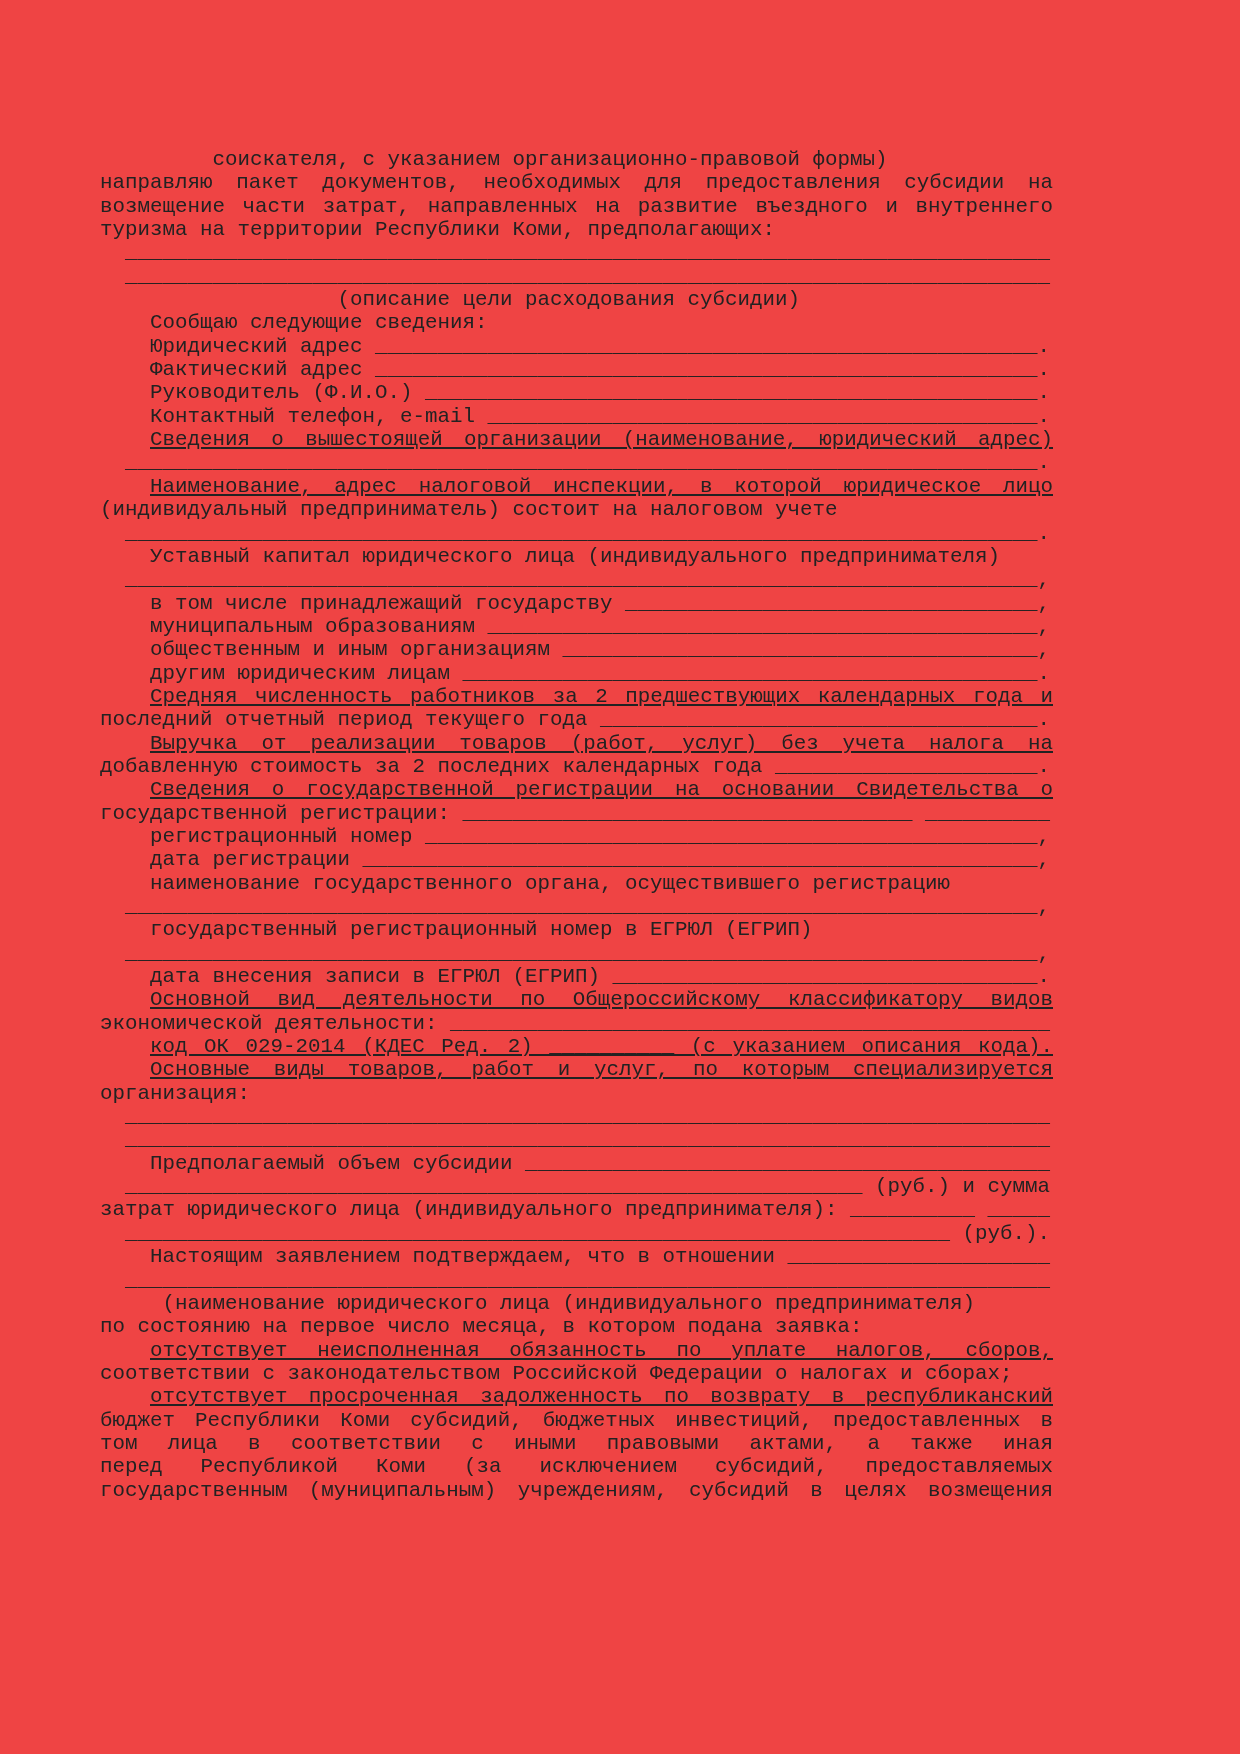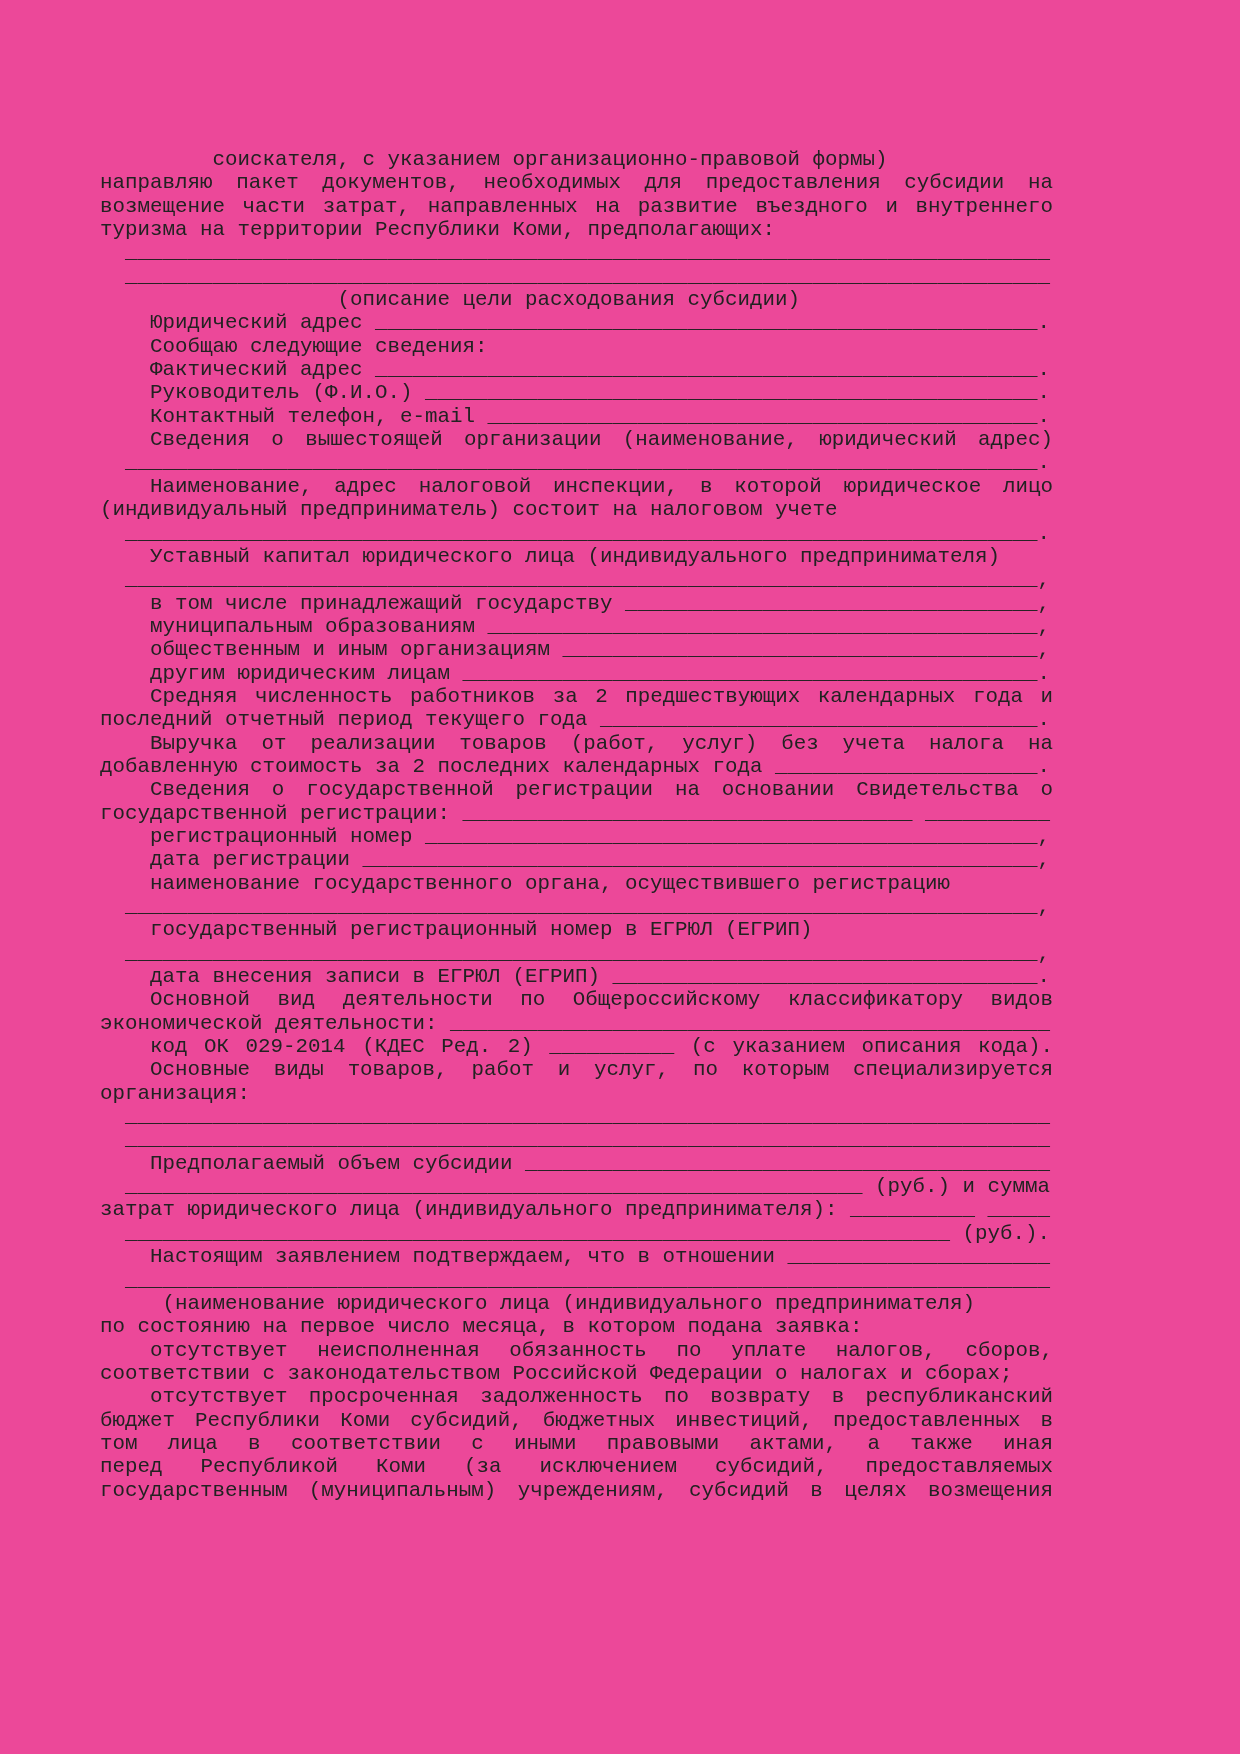--- a/index.html
+++ b/index.html
@@ -3,46 +3,46 @@
 <meta charset="utf-8">
 <style>
   html,body{margin:0;padding:0;}
   body{
     width:1240px;height:1754px;
     background:#ffffff;
     overflow:hidden;
     font-family:"Liberation Mono","DejaVu Sans Mono",monospace;
   }
   .page{
-    position:absolute;left:0;top:0;width:1240px;height:1754px;background:#ec4899;
+    position:absolute;left:0;top:0;width:1240px;height:1754px;background:#ef4444;
   }
   .textcol{
     position:absolute;left:100px;top:148px;width:953px;
     font-size:20.83px;line-height:23.35px;color:#222222;
     font-weight:400;
   }
   .line{height:23.35px;}
   .p{white-space:pre;}
   .j,.ji{white-space:normal;text-align:justify;text-align-last:justify;}
-  .ji{text-indent:50px;}
+  .ji{text-indent:50px;text-decoration:underline;}
 </style>
 </head>
 <body style="background: rgb(255, 255, 255);">
 
 <div class="page">
   <div class="textcol" style="color: rgb(34, 34, 34);">
       <div class="line p">         соискателя, с указанием организационно-правовой формы)</div>
       <div class="line j">направляю пакет документов, необходимых для предоставления субсидии на</div>
       <div class="line j">возмещение части затрат, направленных на развитие въездного и внутреннего</div>
       <div class="line p">туризма на территории Республики Коми, предполагающих:</div>
       <div class="line p">  __________________________________________________________________________</div>
       <div class="line p">  __________________________________________________________________________</div>
       <div class="line p">                   (описание цели расходования субсидии)</div>
+      <div class="line p">    Сообщаю следующие сведения:</div>
       <div class="line p">    Юридический адрес _____________________________________________________.</div>
-      <div class="line p">    Сообщаю следующие сведения:</div>
       <div class="line p">    Фактический адрес _____________________________________________________.</div>
       <div class="line p">    Руководитель (Ф.И.О.) _________________________________________________.</div>
       <div class="line p">    Контактный телефон, e-mail ____________________________________________.</div>
       <div class="line ji">Сведения о вышестоящей организации (наименование, юридический адрес)</div>
       <div class="line p">  _________________________________________________________________________.</div>
       <div class="line ji">Наименование, адрес налоговой инспекции, в которой юридическое лицо</div>
       <div class="line p">(индивидуальный предприниматель) состоит на налоговом учете</div>
       <div class="line p">  _________________________________________________________________________.</div>
       <div class="line p">    Уставный капитал юридического лица (индивидуального предпринимателя)</div>
       <div class="line p">  _________________________________________________________________________,</div>

